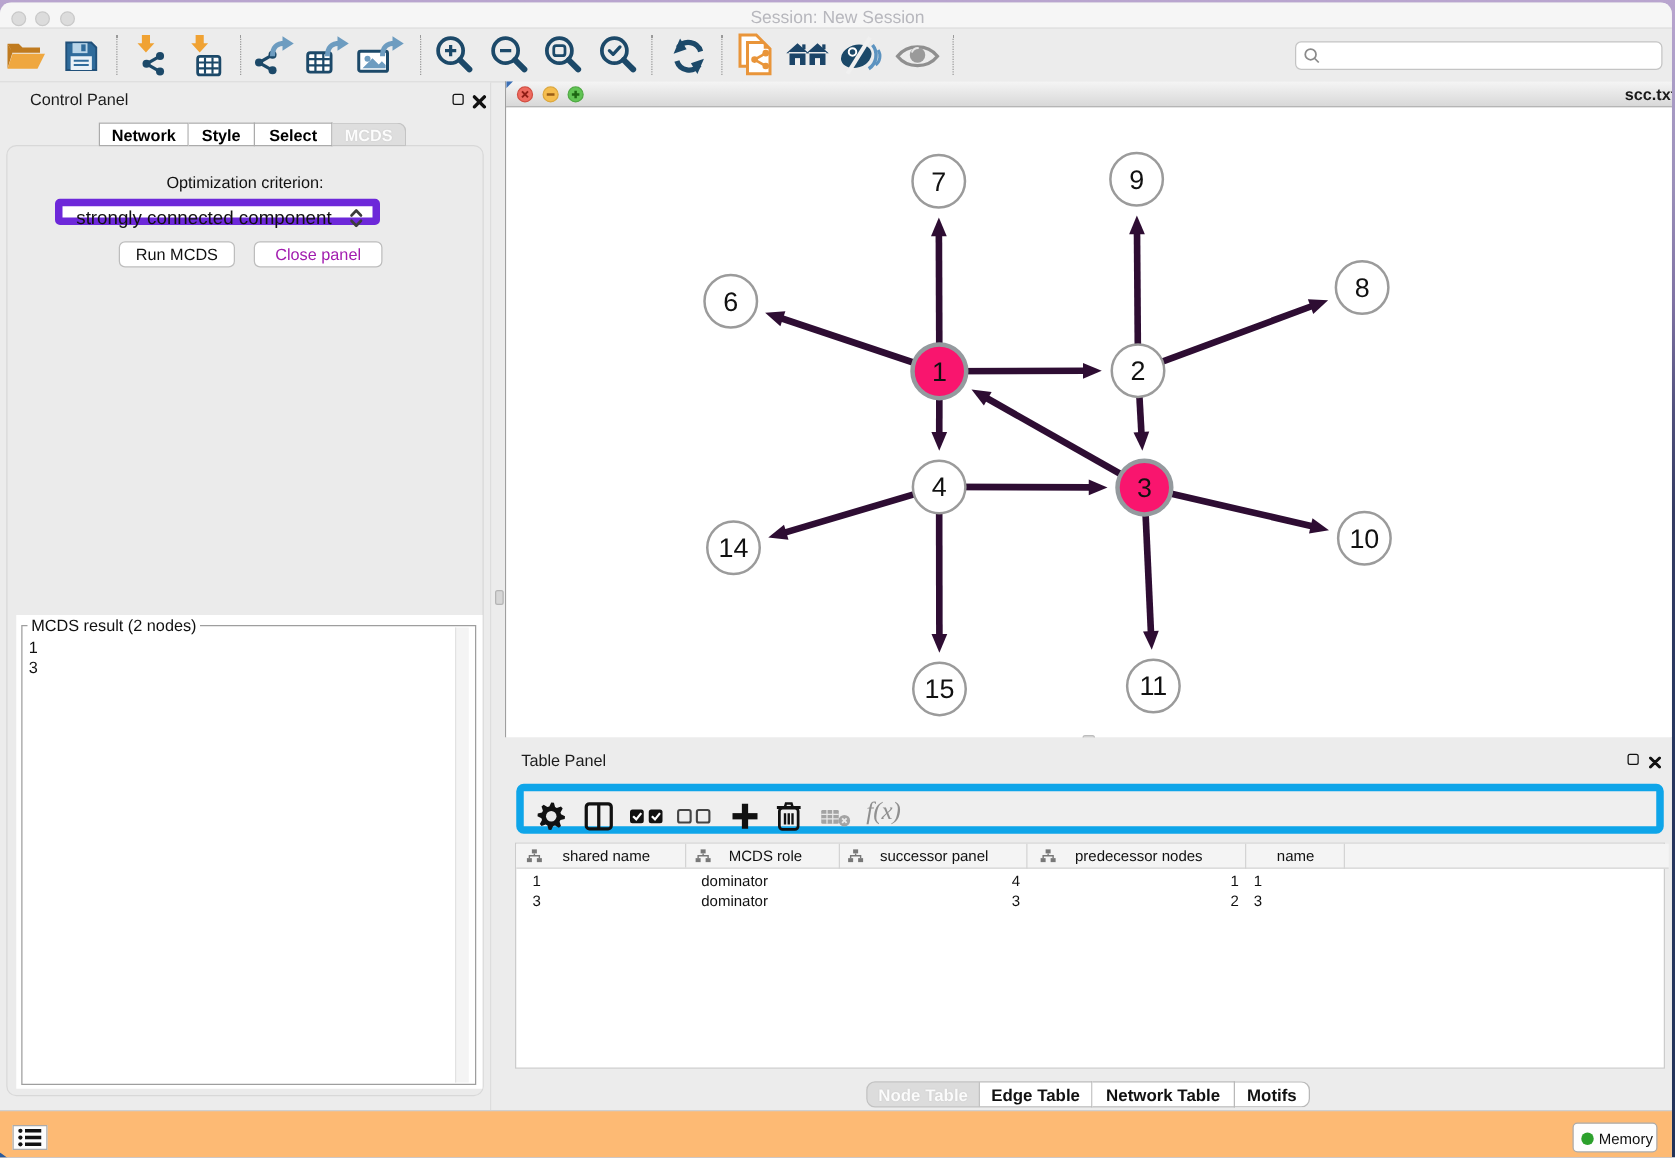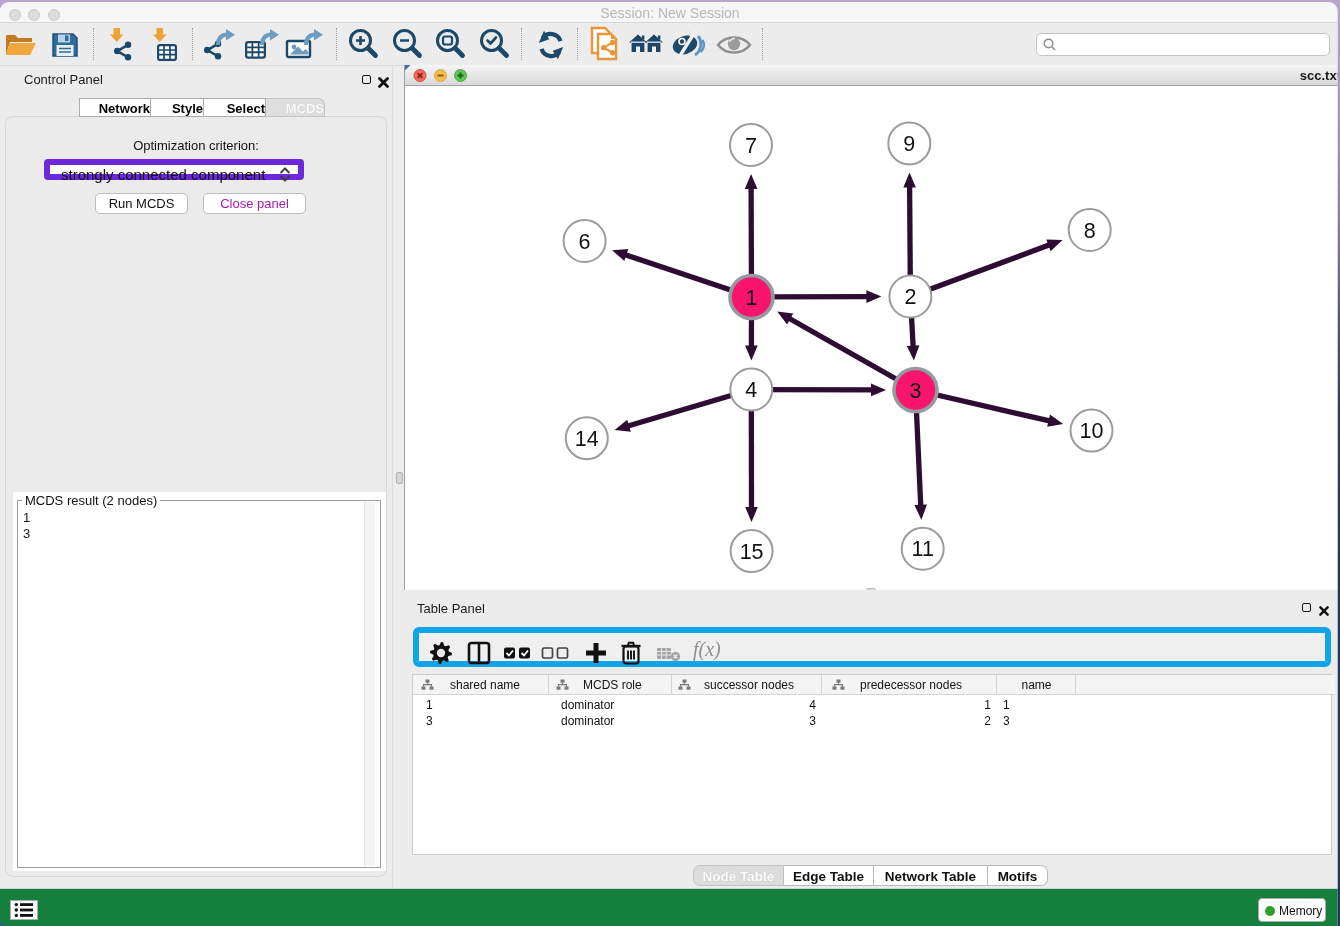--- a/index.html
+++ b/index.html
@@ -167,21 +167,21 @@
 
 <div class="abs" style="left:0;top:66px;width:392px;height:822px;background:#ececec">
   <div class="abs" style="left:24px;top:6px;font-size:13px;color:#1c1c1c">Control Panel</div>
   <div class="abs" style="left:362px;top:9px;width:9px;height:9px;border:1.5px solid #111;border-radius:2px"></div>
   <div class="abs" style="left:378px;top:8px"><svg width="11" height="11" viewBox="0 0 11 11">
             <path d="M1.5 1.5 L9.5 9.5 M9.5 1.5 L1.5 9.5" stroke="#111" stroke-width="2.8" stroke-linecap="round"></path>
           </svg></div>
 
   <div class="abs" style="left:5px;top:50px;width:382px;height:761px;background:#ebebeb;border:1px solid #d8d8d8;border-radius:8px"></div>
 
-  <div class="abs" style="left:79px;top:32px;height:19px;display:flex;font-size:13px;font-weight:bold;text-align:right">
+  <div class="abs" style="left:79px;top:32px;height:19px;display:flex;font-size:13px;font-weight:bold;text-align:center">
     <div style="background:#fff;border:1px solid #ababab;padding-top:2px;width:72px">Network</div>
     <div style="background:#fff;border:1px solid #ababab;border-left:none;padding-top:2px;width:53px">Style</div>
     <div style="background:#fff;border:1px solid #ababab;border-left:none;padding-top:2px;width:62px">Select</div>
     <div style="background:#dedede;border:1px solid #c4c4c4;border-left:none;border-radius:0 7px 0 0;padding-top:2px;width:59px;color:#fcfcfc;text-shadow:0 0 1px #bbb">MCDS</div>
   </div>
 
   <div class="abs" style="left:0;top:72px;width:392px;text-align:center;font-size:13px;color:#111">Optimization criterion:</div>
   <div class="abs" style="left:44px;top:93px;width:260px;height:21px;background:#fff;border:6px solid #6d28d9;border-radius:4px;font-size:15px;color:#111;line-height:19px;padding-left:11px">strongly connected component
      <svg width="12" height="15" viewBox="0 0 12 15" style="position:absolute;right:7px;top:2px">
             <path d="M2.2 5.4 L6 1.4 L9.8 5.4" fill="none" stroke="#3c3c3c" stroke-width="2.1" stroke-linecap="round" stroke-linejoin="round"></path>
@@ -350,21 +350,21 @@
             </div>
       <div class="abs" style="left:259px;top:0;width:150px;height:20px;border-right:1px solid #d4d4d4">
               <span style="position:absolute;left:6px;top:4px"><svg width="13" height="12" viewBox="0 0 13 12">
                   <g fill="#787878">
 <rect x="4.5" y="0.5" width="4" height="3.2"></rect>
 <rect x="0.5" y="7.5" width="4" height="3.2"></rect>
 <rect x="8.5" y="7.5" width="4" height="3.2"></rect>
 <path d="M6.5 3.7 L6.5 5.6 M2.5 7.5 L2.5 5.6 L10.5 5.6 L10.5 7.5" stroke="#787878" stroke-width="1.1" fill="none"></path>
 </g>
                 </svg></span>
-              <span class="abs" style="left:32px;top:2.5px">successor nodes</span>
+              <span class="abs" style="left:32px;top:2.5px">successor panel</span>
             </div>
       <div class="abs" style="left:409px;top:0;width:175px;height:20px;border-right:1px solid #d4d4d4">
               <span style="position:absolute;left:10px;top:4px"><svg width="13" height="12" viewBox="0 0 13 12">
                   <g fill="#787878">
 <rect x="4.5" y="0.5" width="4" height="3.2"></rect>
 <rect x="0.5" y="7.5" width="4" height="3.2"></rect>
 <rect x="8.5" y="7.5" width="4" height="3.2"></rect>
 <path d="M6.5 3.7 L6.5 5.6 M2.5 7.5 L2.5 5.6 L10.5 5.6 L10.5 7.5" stroke="#787878" stroke-width="1.1" fill="none"></path>
 </g>
                 </svg></span>
@@ -393,21 +393,21 @@
   </div>
 
   <div class="abs" style="left:289px;top:275px;height:21px;display:flex;font-size:13.5px;font-weight:bold;text-align:center">
     <div style="background:#dcdcdc;border:1px solid #c2c2c2;border-radius:7px 0 0 7px;padding-top:3px;width:91px;color:#fbfbfb;text-shadow:0 0 1px #bbb">Node Table</div>
     <div style="background:#fff;border:1px solid #b9b9b9;border-left:none;padding-top:3px;width:90px;color:#111">Edge Table</div>
     <div style="background:#fff;border:1px solid #b9b9b9;border-left:none;padding-top:3px;width:114px;color:#111">Network Table</div>
     <div style="background:#fff;border:1px solid #b9b9b9;border-left:none;border-radius:0 7px 7px 0;padding-top:3px;width:60px;color:#111">Motifs</div>
   </div>
 </div>
 
-<div class="abs" style="left:0;top:888px;width:1340px;height:38px;background:#15803d;border-top:1px solid #cfcfcf">
+<div class="abs" style="left:0;top:888px;width:1340px;height:38px;background:#fdba74;border-top:1px solid #cfcfcf">
   <div class="abs" style="left:10px;top:11px;width:28px;height:20px;background:#fdfdfd;border:1px solid #ababab;display:flex;align-items:center;justify-content:center">
           <svg width="20" height="16" viewBox="0 0 20 16">
             <g fill="#111">
 <circle cx="2.3" cy="2.6" r="1.7"></circle>
               <rect x="6" y="1.2" width="13" height="2.8"></rect>
 <circle cx="2.3" cy="8" r="1.7"></circle>
               <rect x="6" y="6.6" width="13" height="2.8"></rect>
 <circle cx="2.3" cy="13.4" r="1.7"></circle>
               <rect x="6" y="12" width="13" height="2.8"></rect>
             </g>

